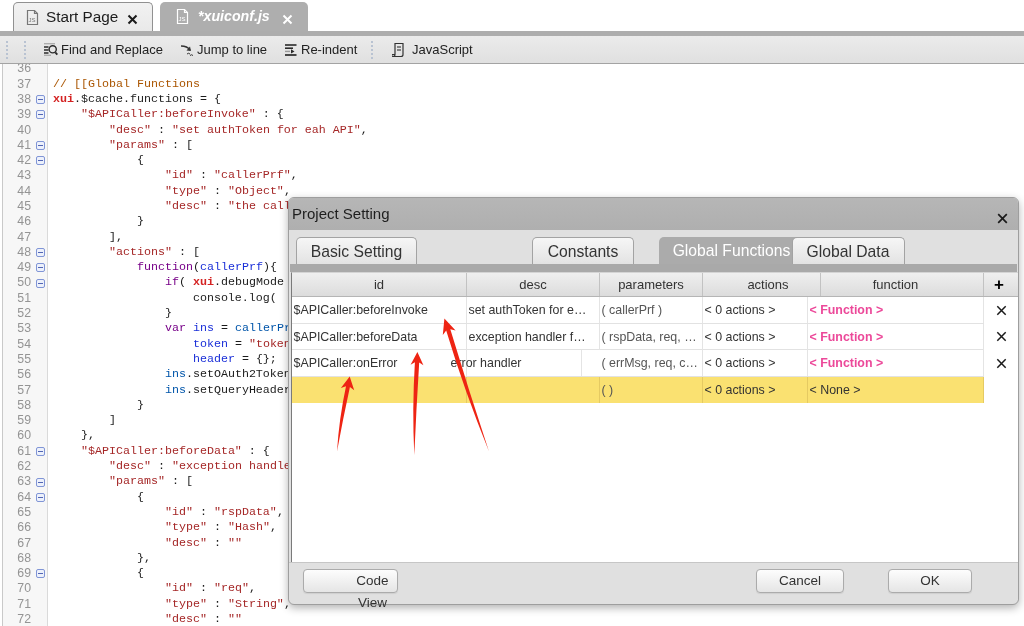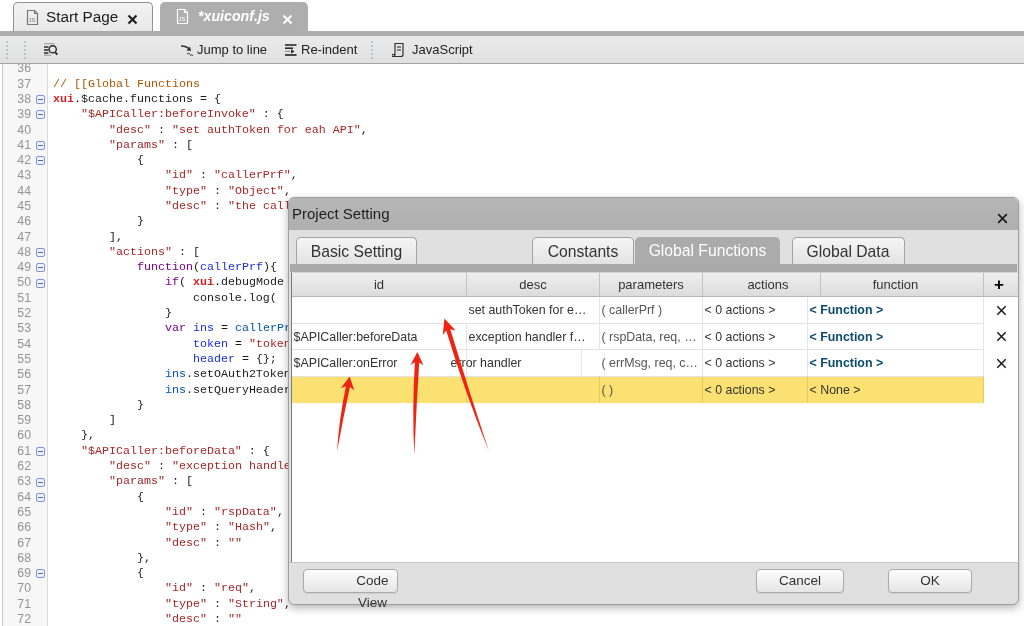--- a/index.html
+++ b/index.html
@@ -58,21 +58,21 @@
 #dtabbar { position:absolute; left:1px; top:66px; width:727px; height:8px; background:#a9a9a9; }
 #grid { position:absolute; left:2px; top:74px; width:727px; height:290px; background:#fff; border-left:1px solid #7a7a7a; border-top:1px solid #d4d4d4; }
 #ghead { position:absolute; left:0; top:0; width:726px; height:24px; background:linear-gradient(#efefef,#dcdcdc); border-bottom:1px solid #b5b5b5; }
 .gh { position:absolute; top:0; height:23px; line-height:23px; text-align:center; font-size:13px; color:#333; border-right:1px solid #c2c2c2; }
 .grow { position:absolute; left:0; width:692px; height:26.5px; background:#fff; border-bottom:1px solid #e2e2e2; }
 .delmark { position:absolute; left:692px; width:34px; height:26.5px; display:flex; align-items:center; justify-content:center; }
 .grow.yellow { background:#fae171; border-bottom:none; width:692px; }
 .gc { position:absolute; top:0; height:26px; line-height:26px; font-size:12.4px; color:#333; padding-left:1.5px; white-space:nowrap; overflow:hidden; border-right:1px solid #e4e4e4; }
 .grow.yellow .gc { border-right:1px solid #e5ca62; }
 .gc.param { color:#555; }
-.gc.fn { font-weight:bold; color:#0c4a6e; }
+.gc.fn { font-weight:bold; color:#ec4899; }
 #gfoot { position:absolute; left:0px; top:364px; width:729px; height:37.5px; background:#e0e0e0; border-top:1px solid #c6c6c6; }
 .btn { position:absolute; top:6px; height:24px; border:1px solid #ababab; border-radius:4px; background:linear-gradient(#fdfdfd,#e5e5e5); font-size:13.5px; color:#333; text-align:center; line-height:22px; box-shadow:0 1px 1px rgba(0,0,0,0.08); }
 
 #arrows { position:absolute; left:0; top:0; width:1024px; height:626px; pointer-events:none; }
 </style>
 </head>
 <body>
 <div id="page">
 
   <div id="tabbar">
@@ -106,20 +106,21 @@
     <div class="griphandle" style="left:24px;"></div>
     <svg class="tbicon" style="left:43px;" width="15" height="15" viewBox="0 0 15 15">
       <line x1="1" y1="1.7" x2="12" y2="1.7" stroke="#aaa" stroke-width="1.3"></line>
       <line x1="1" y1="5" x2="5.5" y2="5" stroke="#2a2a2a" stroke-width="1.5"></line>
       <line x1="1" y1="8" x2="5.5" y2="8" stroke="#2a2a2a" stroke-width="1.5"></line>
       <line x1="1" y1="11" x2="5.5" y2="11" stroke="#2a2a2a" stroke-width="1.5"></line>
       <line x1="1" y1="13.3" x2="8" y2="13.3" stroke="#aaa" stroke-width="1.3"></line>
       <circle cx="9.7" cy="7.3" r="3.6" fill="none" stroke="#2a2a2a" stroke-width="1.4"></circle>
       <line x1="12.3" y1="10.3" x2="14.3" y2="12.6" stroke="#2a2a2a" stroke-width="1.8"></line>
     </svg>
+    <div class="tbtxt" style="left:61px;">Find and Replace</div>
     <svg class="tbicon" style="left:180px;" width="15" height="16" viewBox="0 0 15 16">
       <path d="M1 4 c4 0 7 1 9 4" fill="none" stroke="#333" stroke-width="1.5"></path>
       <path d="M6.5 8.5 l4.5 0.5 -1 -4.5 z" fill="#333"></path>
       <path d="M7 12 q1.5 -1.5 3 0 M10 13.5 q1.5 -1.5 3 0" fill="none" stroke="#333" stroke-width="1"></path>
     </svg>
     <div class="tbtxt" style="left:197px;">Jump to line</div>
     <svg class="tbicon" style="left:284px;" width="15" height="16" viewBox="0 0 15 16">
       <line x1="1" y1="3" x2="12.5" y2="3" stroke="#2a2a2a" stroke-width="1.6"></line>
       <line x1="1" y1="6.2" x2="9" y2="6.2" stroke="#2a2a2a" stroke-width="1.6"></line>
       <line x1="1" y1="9.4" x2="6" y2="9.4" stroke="#9a9a9a" stroke-width="1.4"></line>
@@ -197,33 +198,34 @@
 
   <div id="dlg">
     <div id="dlgtitle">
         <div class="t">Project Setting</div>
         <div class="x"><svg width="11" height="11" viewBox="0 0 11 11">
             <path d="M1.2 1.2 L9.8 9.8 M9.8 1.2 L1.2 9.8" stroke="#1a1a1a" stroke-width="1.7"></path>
           </svg></div>
       </div>
     <div class="dtab" style="left:7px; width:121px;">Basic Setting</div>
     <div class="dtab" style="left:243px; width:102px;">Constants</div>
-    <div id="dtab-active" style="left:346px; width:145px;">Global Functions</div>
+    <div id="dtab-active" style="left:370px; width:145px;">Global Functions</div>
     <div class="dtab" style="left:502.5px; width:113px;">Global Data</div>
     <div id="dtabbar"></div>
     <div id="grid">
       <div id="ghead">
         <div class="gh" style="left:175px; width:133px;">desc</div>
         <div class="gh" style="left:0; width:175px;">id</div>
         <div class="gh" style="left:308px; width:103px;">parameters</div>
         <div class="gh" style="left:424px; width:105px;">actions</div>
         <div class="gh" style="left:516px; width:176px;">function</div>
         <div class="gh" style="left:692px; width:30px; border-right:none; font-weight:bold; font-size:17px; color:#000;">+</div>
       </div>
       <div class="grow" style="top:24px;">
+        <div class="gc" style="left:0; width:175px;">$APICaller:beforeInvoke</div>
         <div class="gc" style="left:175px; width:133px;">set authToken for e…</div>
         <div class="gc param" style="left:308px; width:103px;">( callerPrf )</div>
         <div class="gc" style="left:411px; width:105px;">&lt; 0 actions &gt;</div>
         <div class="gc fn" style="left:516px; width:176px;">&lt; Function &gt;</div>
         </div>
       <div class="delmark" style="top:24px;">
           <svg width="11" height="11" viewBox="0 0 11 11">
             <path d="M1.3 1.3 L9.7 9.7 M9.7 1.3 L1.3 9.7" stroke="#1a1a1a" stroke-width="1.5"></path>
           </svg>
         </div>

